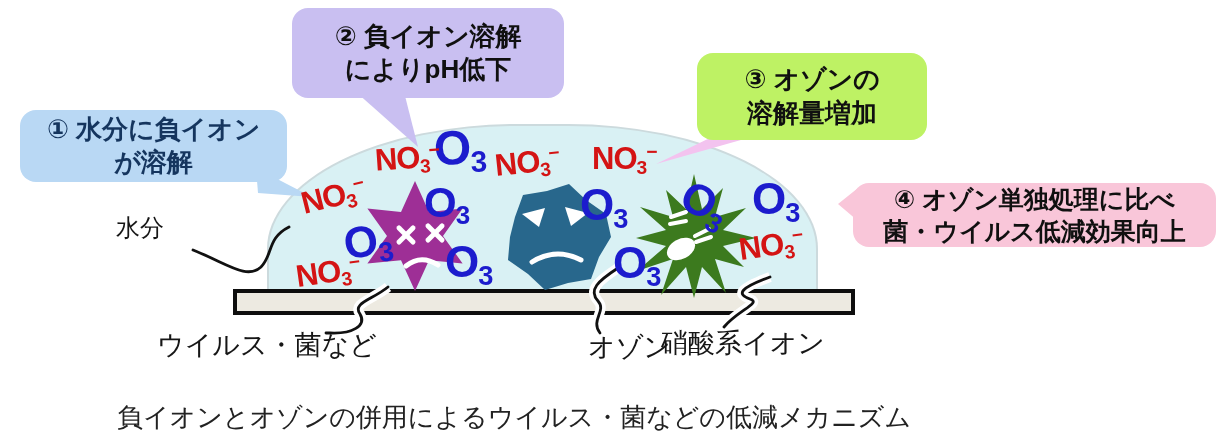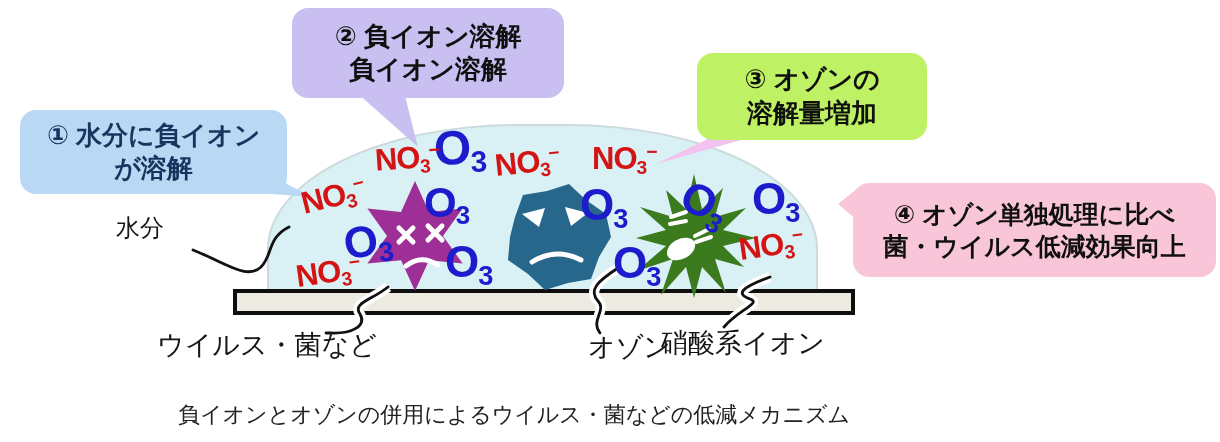--- a/index.html
+++ b/index.html
@@ -25,27 +25,27 @@
   .o3{color:#1c1ccd;}
   .no3{color:#d41414;}
 
   
   .plabel{position:absolute;color:#161616;font-size:27px;line-height:1;white-space:nowrap;}
 
   
   .callout{position:absolute;border-radius:16px;text-align:center;font-weight:800;
            color:#101010;display:flex;flex-direction:column;justify-content:center;
            line-height:1.28;z-index:6;}
-  .c1{left:20px;top:110px;width:267px;height:84px;background:#b9d8f4;color:#15355e;font-size:26px;}
+  .c1{left:20px;top:110px;width:267px;height:72px;background:#b9d8f4;color:#15355e;font-size:26px;}
   .c2{left:292px;top:8px;width:272px;height:90px;background:#c9bff1;font-size:26px;align-items:center;}
   .c3{left:697px;top:53px;width:230px;height:87px;background:#bef264;font-size:26px;}
-  .c4{left:853px;top:183px;width:363px;height:94px;background:#f9c6d9;font-size:25px;}
+  .c4{left:853px;top:183px;width:363px;height:64px;background:#f9c6d9;font-size:25px;}
 
   .caption{position:absolute;left:0;top:400px;width:1028px;text-align:center;
-           font-family:"Liberation Serif","DejaVu Serif",serif;font-size:22px;color:#222;}
+           font-family:"Liberation Serif","DejaVu Serif",serif;font-size:26px;color:#222;}
 </style>
 </head>
 <body>
 
 <div class="stage">
 
   <div class="dome"></div>
   <div class="bar"></div>
 
   <svg class="overlay" viewBox="0 0 1220 442">
@@ -119,21 +119,21 @@
   <span class="plabel" style="left:588px;top:334px;">オゾン</span>
   <span class="plabel" style="left:157px;top:332px;">ウイルス・菌など</span>
   <span class="plabel" style="left:661px;top:330px;">硝酸系イオン</span>
 
   <div class="callout c1">
     <div>① 水分に負イオン</div>
     <div>が溶解</div>
   </div>
   <div class="callout c2">
     <div>② 負イオン溶解</div>
-    <div>負イオン溶解</div>
+    <div>によりpH低下</div>
   </div>
   <div class="callout c3">
     <div>③ オゾンの</div>
     <div>溶解量増加</div>
   </div>
   <div class="callout c4">
     <div>④ オゾン単独処理に比べ</div>
     <div>菌・ウイルス低減効果向上</div>
   </div>
 

